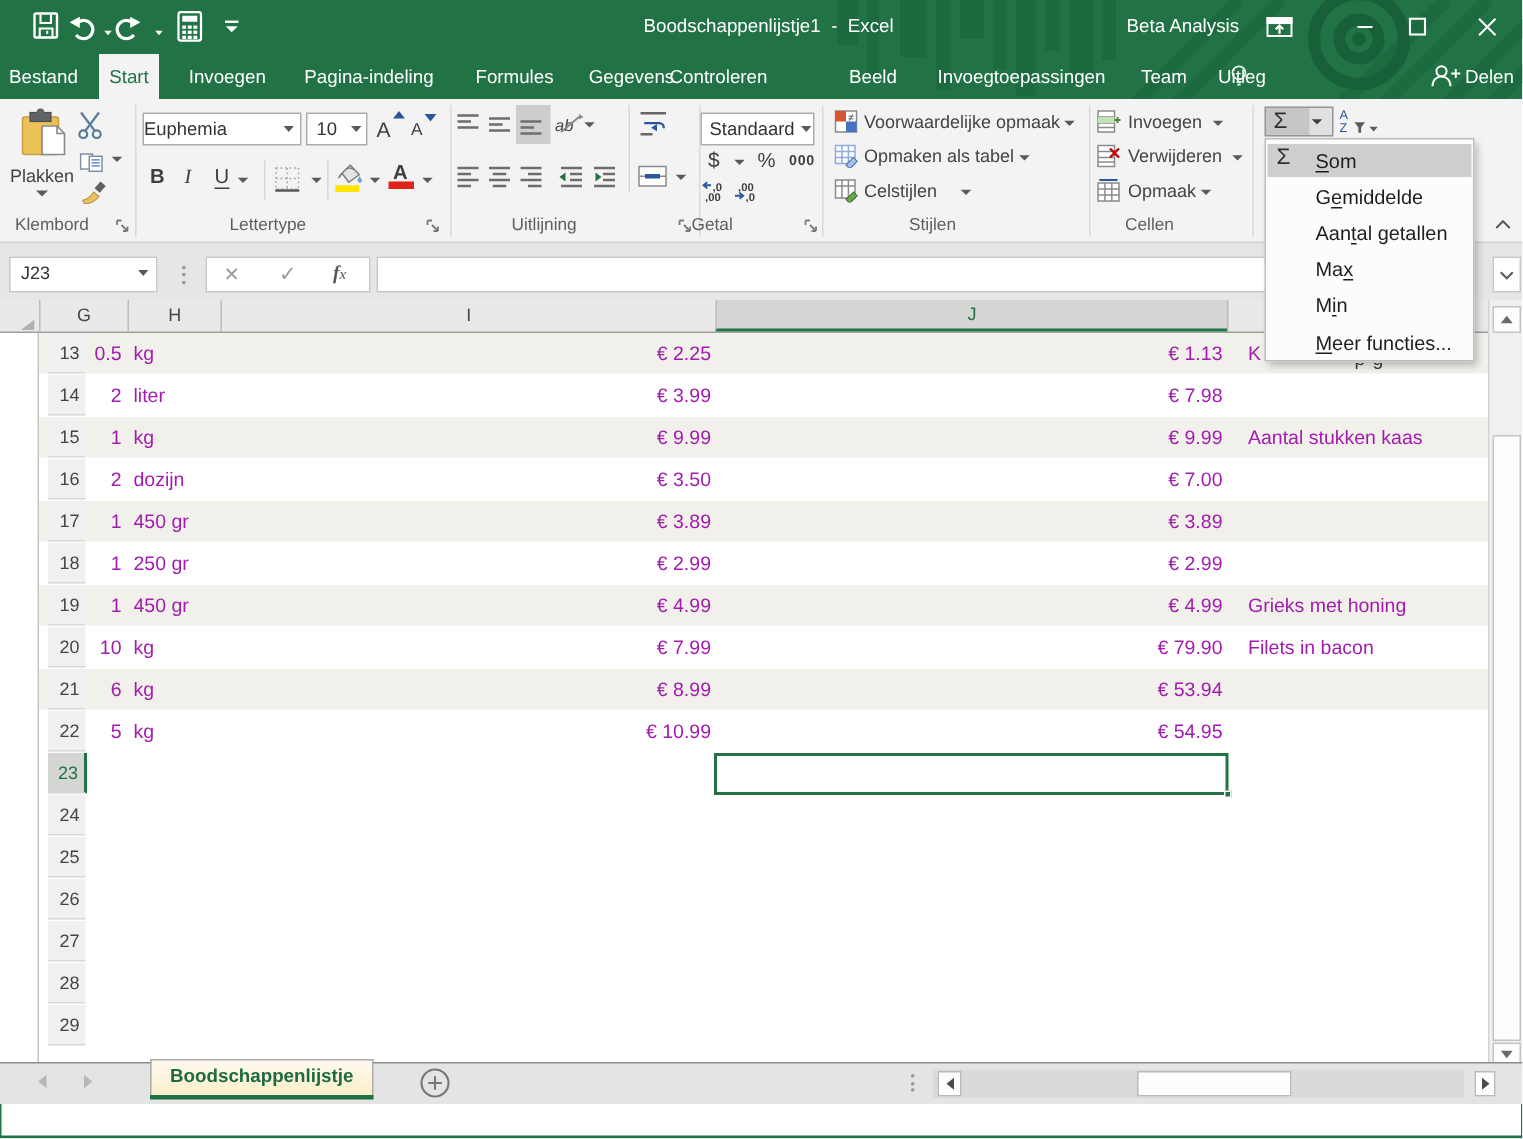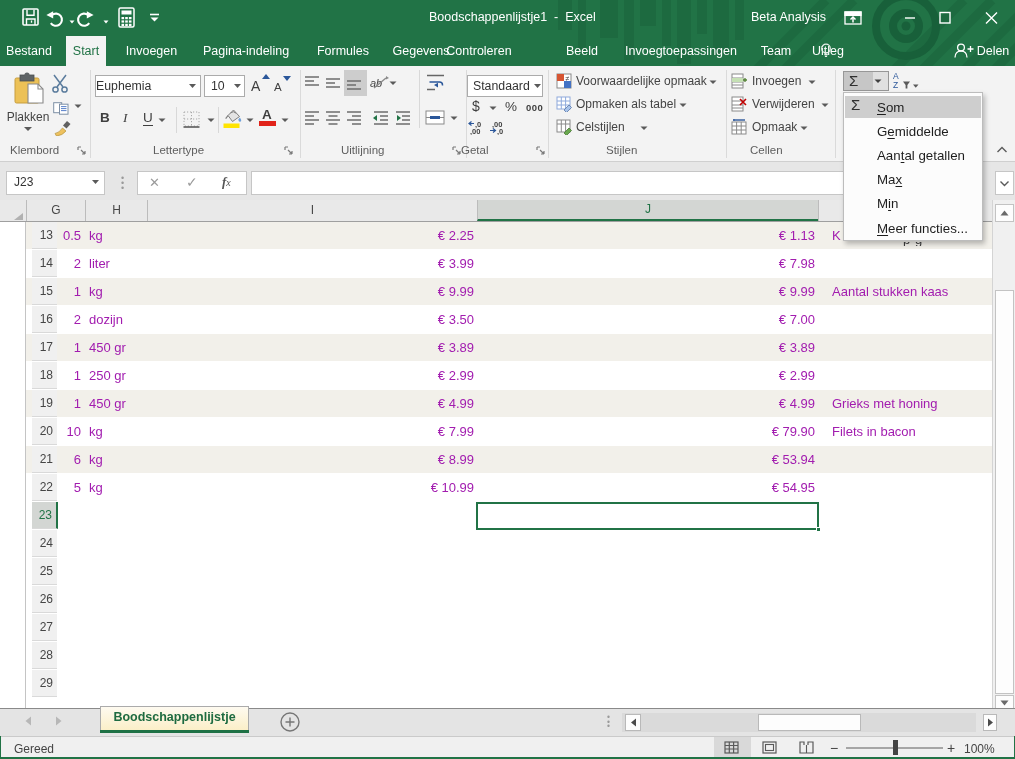--- a/index.html
+++ b/index.html
@@ -540,37 +540,16 @@
     <div class="abs" style="left:625px;top:5px;width:16px;height:17px;background:#fdfdfd;border:1px solid #b9b9b9"></div>
     <svg class="abs" style="left:630px;top:9px;width:7px;height:9px">
         <path d="M6 0.5 L1 4.5 L6 8.5 z" fill="#4a4a4a"></path>
       </svg>
     <div class="abs" style="left:758px;top:5px;width:103px;height:17px;background:#fdfdfd;border:1px solid #b9b9b9"></div>
     <div class="abs" style="left:983px;top:5px;width:14px;height:17px;background:#fdfdfd;border:1px solid #b9b9b9"></div>
     <svg class="abs" style="left:987px;top:9px;width:7px;height:9px">
         <path d="M1 0.5 L6 4.5 L1 8.5 z" fill="#4a4a4a"></path>
       </svg>
   </div>
-  <div id="statusbar">
-    <div class="abs" style="left:14px;top:5px;font-size:12px;color:#444">Gereed</div>
-    <div class="abs" style="left:714px;top:0px;width:37px;height:21px;background:#d9d9d9"></div>
-    <svg class="abs" style="left:724px;top:4px;width:16px;height:14px" viewBox="0 0 16 14">
-      <rect x="1" y="1" width="13" height="11" fill="none" stroke="#5a5a5a" stroke-width="1.2"></rect>
-      <path d="M1 4.5 h13 M1 8 h13 M5.3 1 v11 M9.6 1 v11" stroke="#5a5a5a" stroke-width="1.2"></path>
-    </svg>
-    <svg class="abs" style="left:762px;top:4px;width:16px;height:14px" viewBox="0 0 16 14">
-      <rect x="1" y="1" width="13" height="11" fill="none" stroke="#5a5a5a" stroke-width="1.2"></rect>
-      <rect x="3.5" y="3.5" width="8" height="6" fill="none" stroke="#5a5a5a" stroke-width="1.1"></rect>
-    </svg>
-    <svg class="abs" style="left:799px;top:4px;width:16px;height:14px" viewBox="0 0 16 14">
-      <path d="M1 4 v8 h13 v-8 M1 4 v-3 h4 v3 M9 4 v-3 h5 v3" fill="none" stroke="#5a5a5a" stroke-width="1.2"></path>
-      <path d="M7.5 4 v8" stroke="#5a5a5a" stroke-width="1.1"></path>
-    </svg>
-    <div class="abs" style="left:830px;top:3px;font-size:14px;color:#444">−</div>
-    <div class="abs" style="left:846px;top:10px;width:97px;height:2px;background:#a6a6a6"></div>
-    <div class="abs" style="left:893px;top:3px;width:5px;height:15px;background:#444"></div>
-    <div class="abs" style="left:947px;top:3px;font-size:14px;color:#444">+</div>
-    <div class="abs" style="left:964px;top:5px;font-size:12px;color:#444">100%</div>
-  </div>
   <div id="greenline"></div>
   <div class="abs" style="left:0;top:736px;width:1px;height:23px;background:#217346"></div>
   <div class="abs" style="left:1014px;top:736px;width:1px;height:23px;background:#217346"></div>
 </div>
 
 </body></html>

